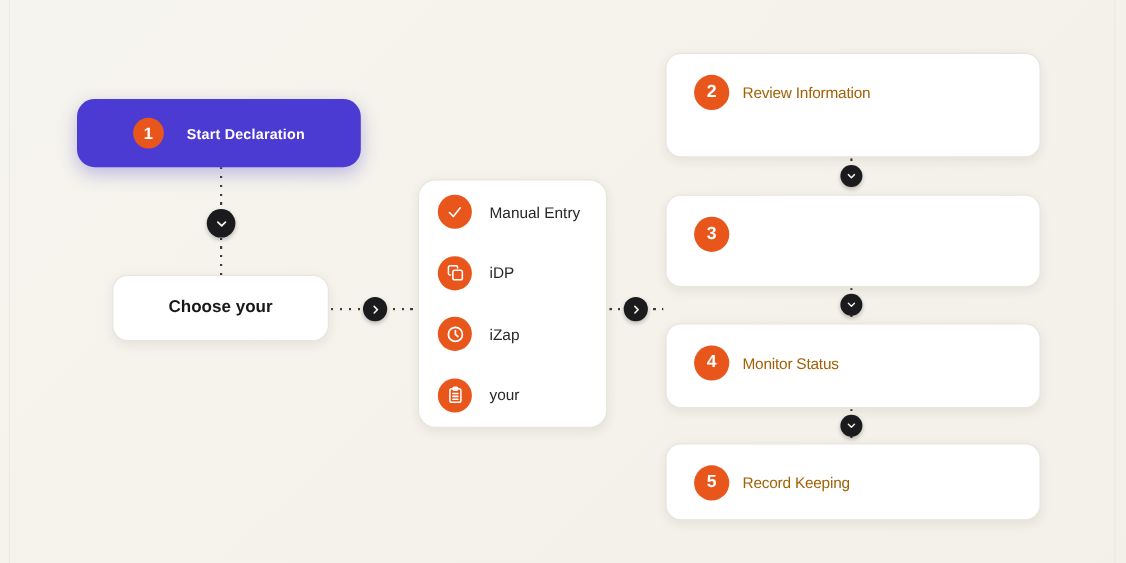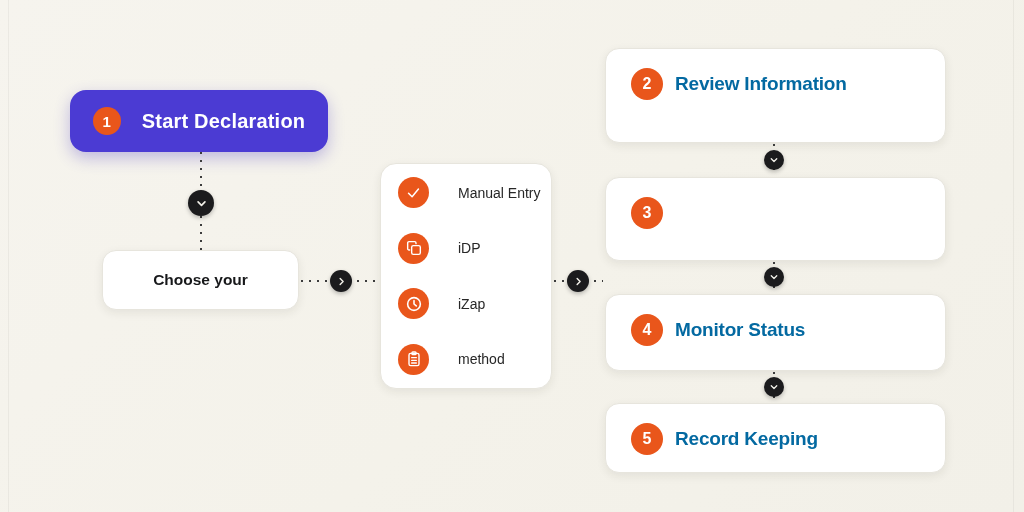--- a/index.html
+++ b/index.html
@@ -25,21 +25,21 @@
     box-sizing:border-box;
   }
   .start-box{
     position:absolute;
     left:70px;top:90px;width:258px;height:62px;
     background:#4b3bd3;
     border-radius:16px;
     box-shadow:0 6px 16px rgba(62,46,190,0.30);
     display:flex;align-items:center;justify-content:center;gap:21px;
   }
-  .start-box .step-label{color:#ffffff;font-size:20px;font-weight:700;letter-spacing:.2px;}
+  .start-box .step-label{color:#ffffff;font-size:13px;font-weight:700;letter-spacing:.2px;}
 
   .num-badge{
     background:#e9561b;
     border-radius:50%;
     color:#fff;font-weight:700;
     display:flex;align-items:center;justify-content:center;
     flex:0 0 auto;
   }
   .num-badge.small{width:28px;height:28px;font-size:15px;}
   .num-badge.big{width:32px;height:32px;font-size:16px;}
@@ -50,36 +50,36 @@
     text-align:center;
   }
   .choose-box span{font-size:15.5px;font-weight:700;color:#17181a;line-height:1.28;}
 
   .methods-card{
     left:380px;top:163px;width:172px;height:226px;
     border-radius:16px;
     display:flex;flex-direction:column;justify-content:space-between;
     padding:13px 0;
   }
-  .method-row{display:flex;align-items:center;gap:29px;padding-left:17px;}
+  .method-row{display:flex;align-items:center;gap:16px;padding-left:17px;}
   .icon-circle{
     width:31px;height:31px;border-radius:50%;
     background:#e9561b;
     display:flex;align-items:center;justify-content:center;
     flex:0 0 auto;
   }
   .icon-circle svg{stroke:#fff;fill:none;stroke-width:2.1;stroke-linecap:round;stroke-linejoin:round;}
   .method-label{font-size:14px;font-weight:500;color:#272727;}
 
   .step-card{
     left:605px;width:341px;
     display:flex;align-items:flex-start;gap:12px;
     padding:19px 0 0 25px;
   }
-  .step-card .step-label{font-size:19px;font-weight:700;color:#0369a1;letter-spacing:-.2px;line-height:32px;}
+  .step-card .step-label{font-size:14px;font-weight:400;color:#a16207;letter-spacing:-.2px;line-height:32px;}
 
   
   .dot-v{position:absolute;width:2px;
     background-image:repeating-linear-gradient(to bottom,#3c3c3c 0 2px,transparent 2px 8px);}
   .dot-h{position:absolute;height:2px;
     background-image:repeating-linear-gradient(to right,#3c3c3c 0 2px,transparent 2px 8px);}
   .node{
     position:absolute;background:#1b1b1d;border-radius:50%;
     display:flex;align-items:center;justify-content:center;
     box-shadow:0 2px 4px rgba(0,0,0,0.25);
@@ -154,21 +154,21 @@
     <div class="method-row">
       <span class="icon-circle">
         <svg width="16" height="16" viewBox="0 0 24 24">
           <rect x="4.5" y="3.5" width="15" height="18.5" rx="2.5"></rect>
           <rect x="9" y="1.5" width="6" height="4" rx="1.2"></rect>
           <line x1="8.5" y1="10" x2="15.5" y2="10"></line>
           <line x1="8.5" y1="14" x2="15.5" y2="14"></line>
           <line x1="8.5" y1="18" x2="15.5" y2="18"></line>
         </svg>
       </span>
-      <span class="method-label">method</span>
+      <span class="method-label">your</span>
     </div>
   </div>
 
   <div class="dot-h" style="left:554px;top:280px;width:49px;"></div>
   <div class="node n22" style="left:567px;top:270px;">
     <svg width="13" height="13" viewBox="0 0 24 24">
         <polyline points="9.5,6.5 15,12 9.5,17.5"></polyline>
       </svg>
   </div>
 

